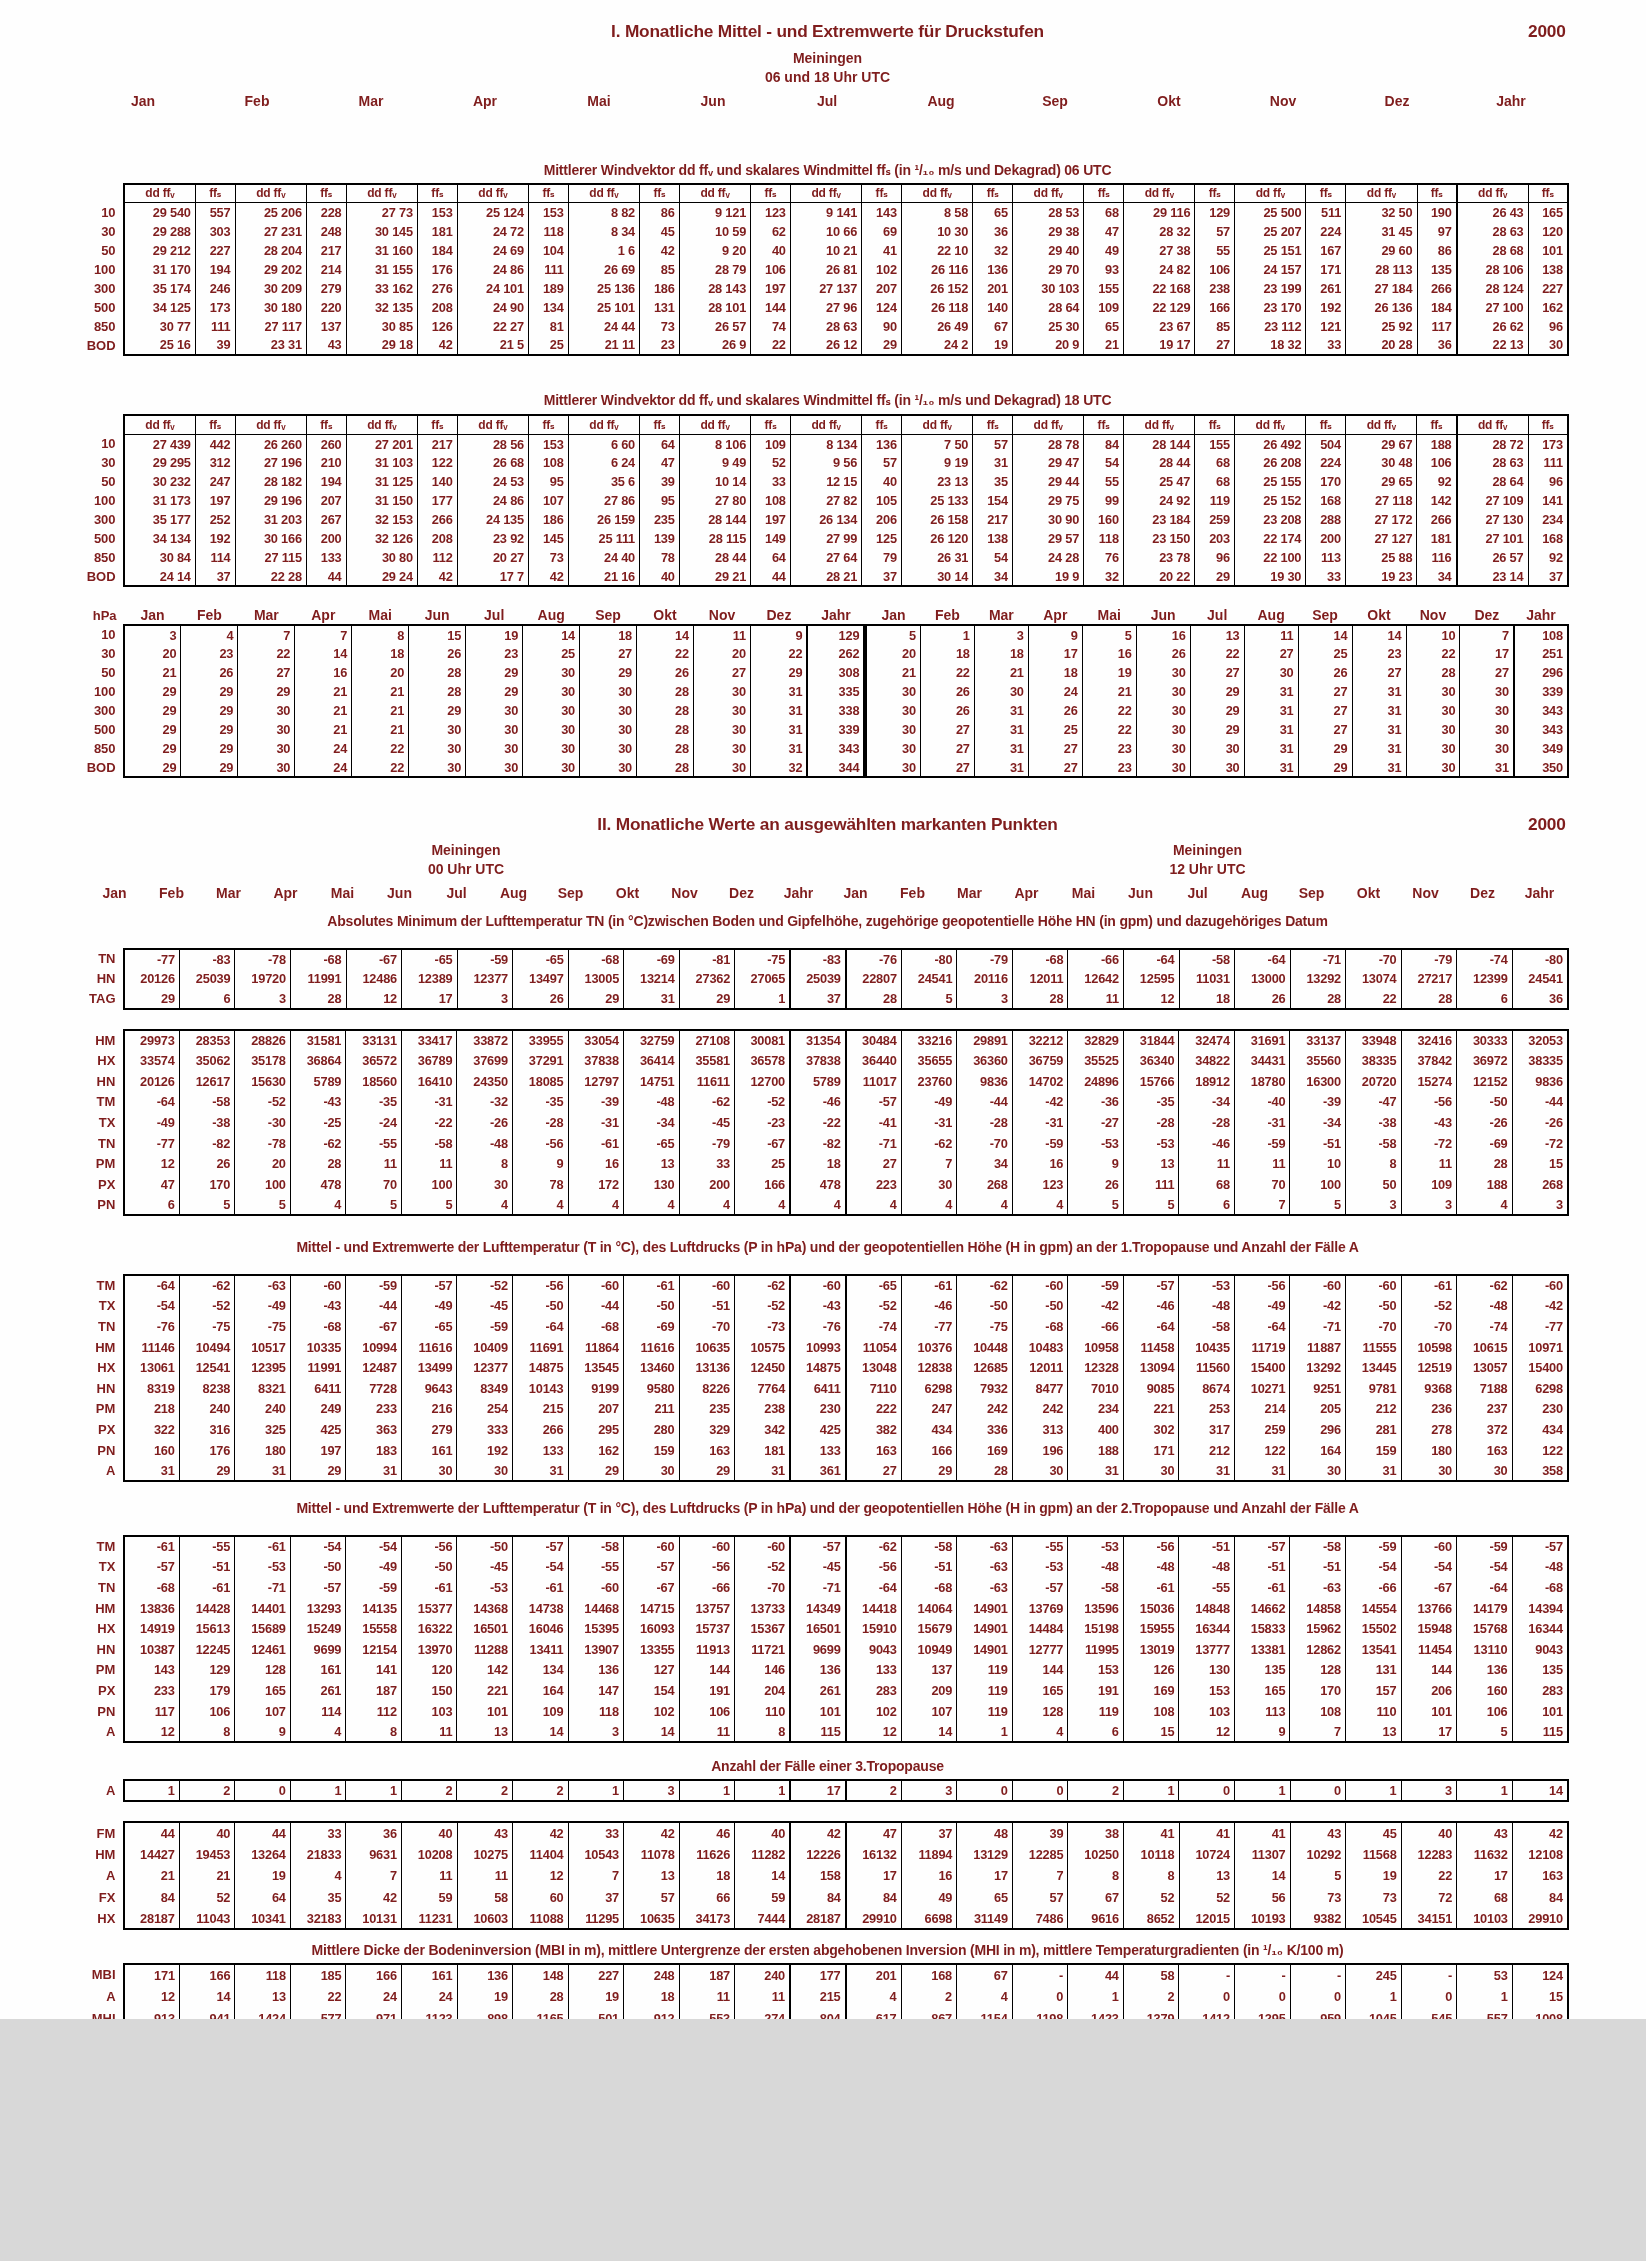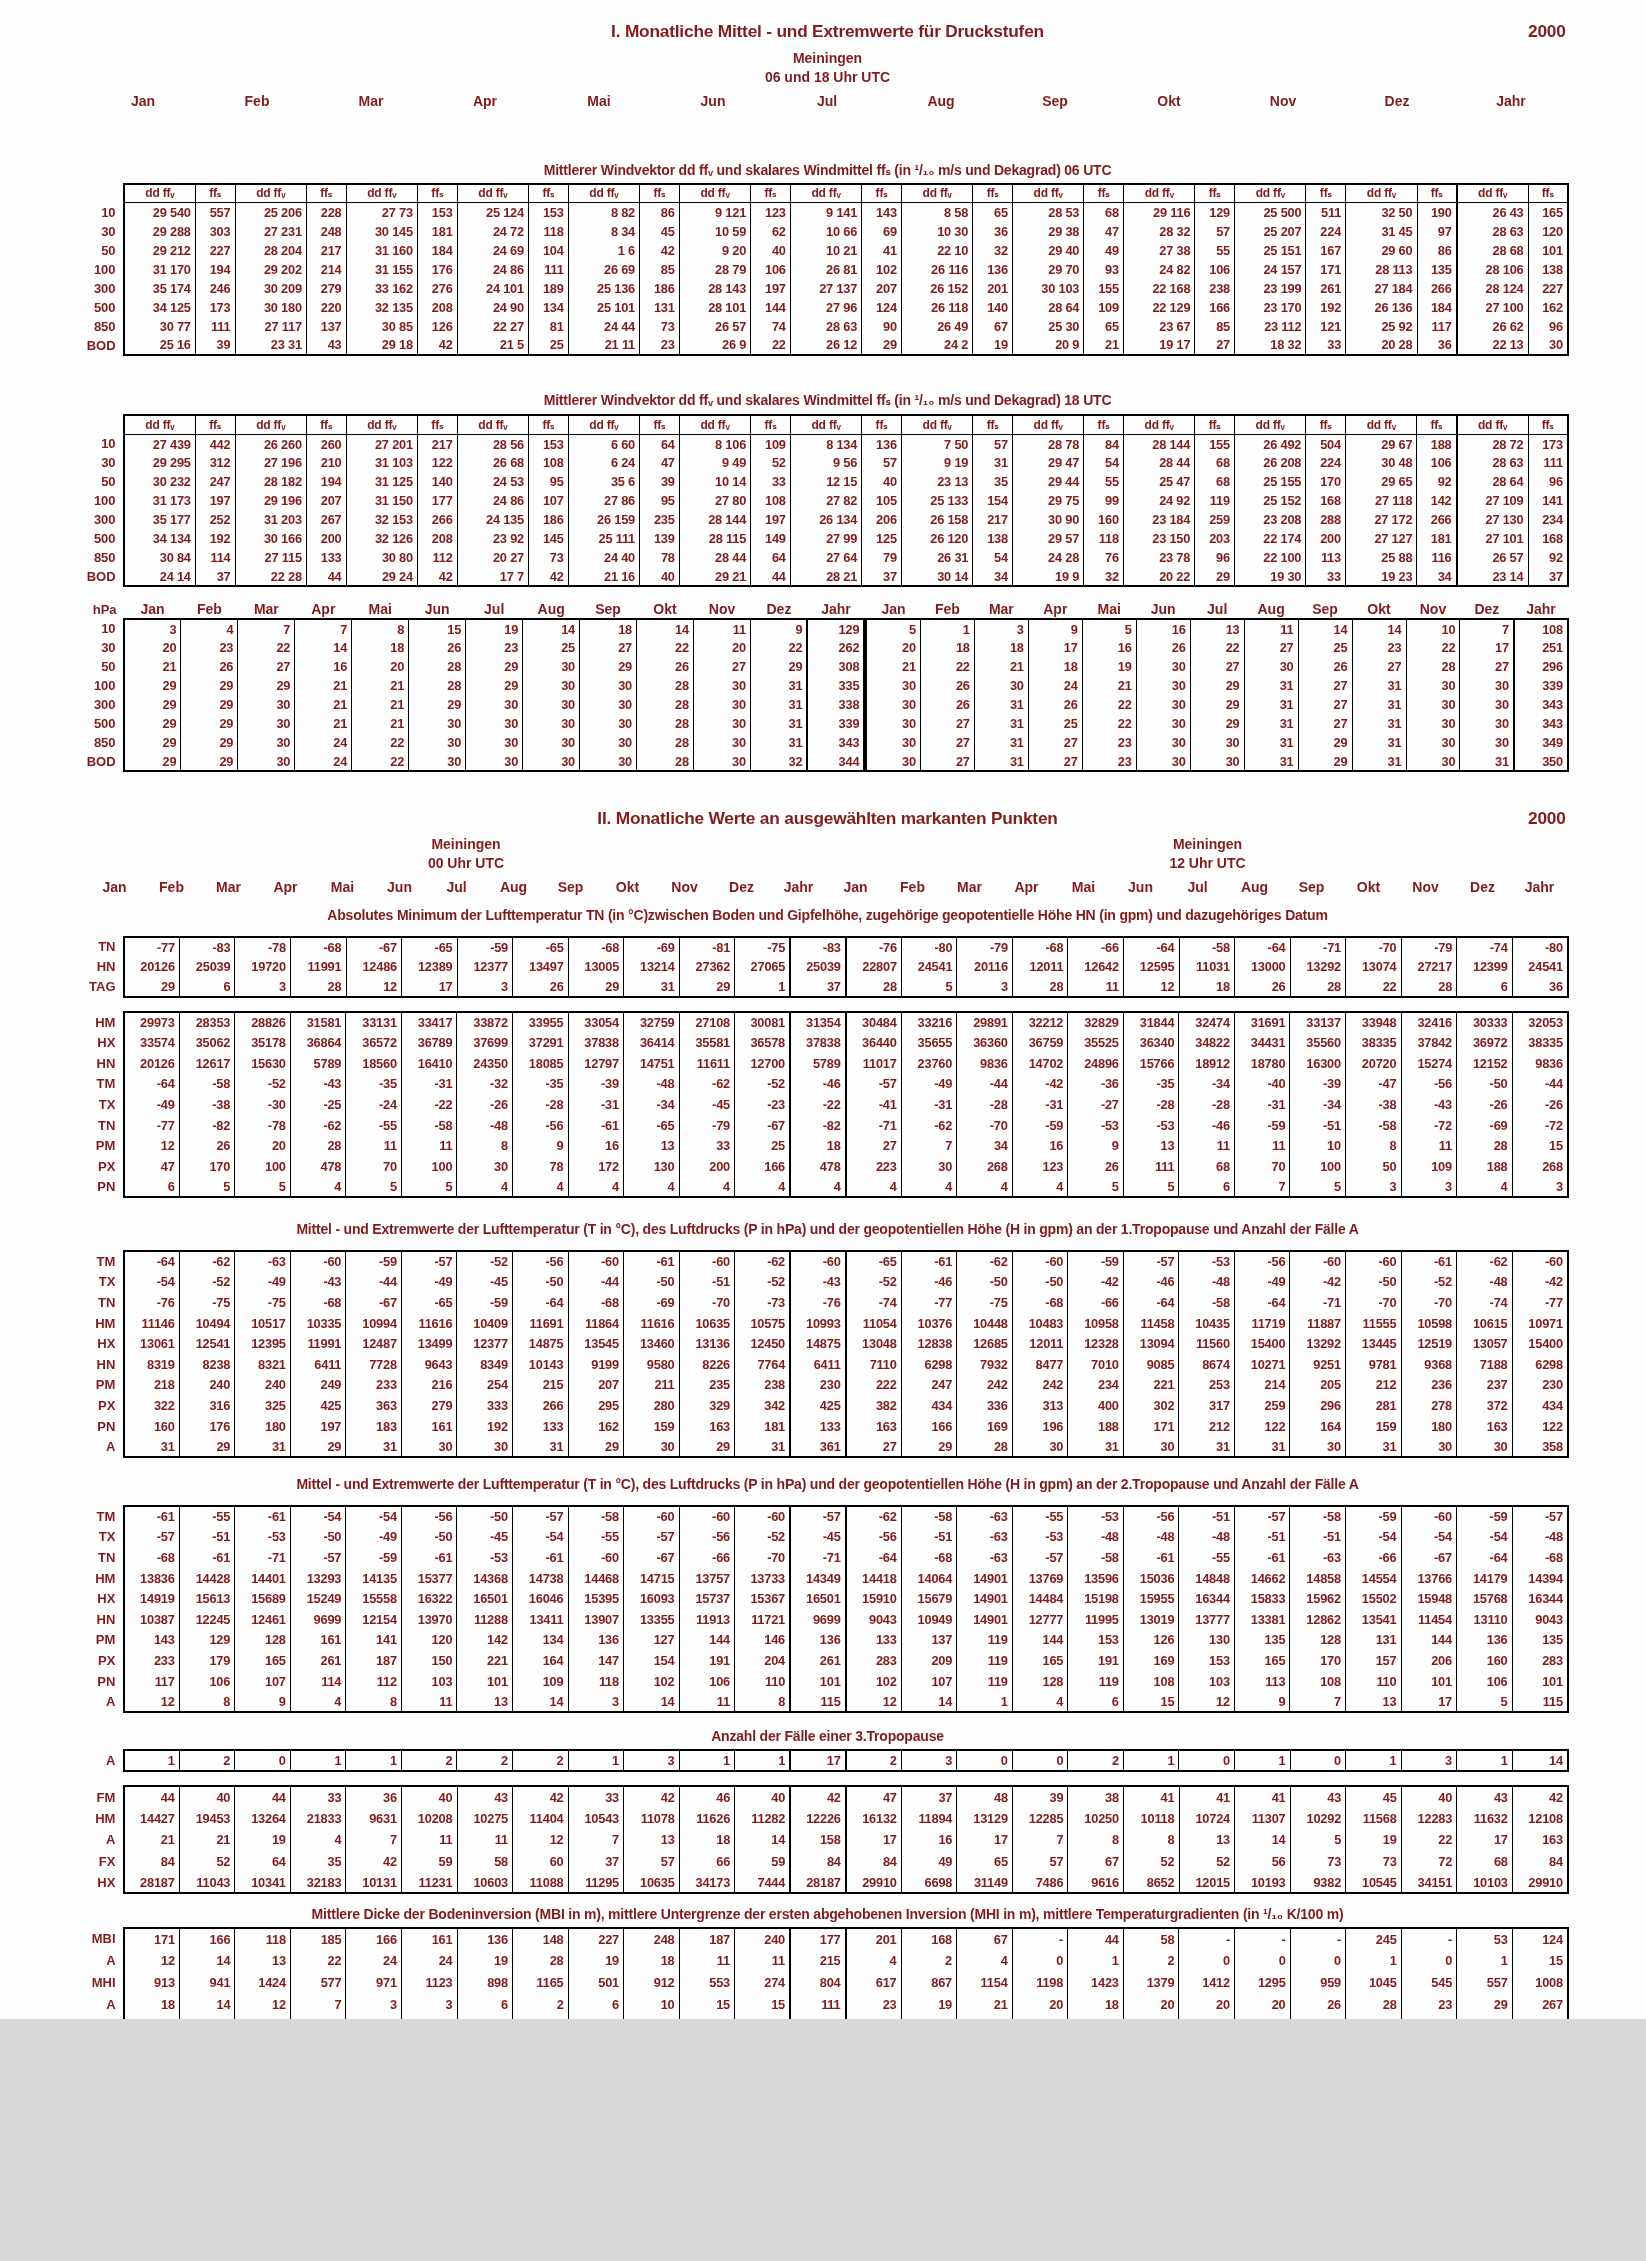--- a/index.html
+++ b/index.html
@@ -26,21 +26,21 @@
 .rh23{--rh:19px}.rh24{--rh:20px}.rh25{--rh:20.6px}.rh26{--rh:21.4px}.rh27{--rh:22px}
 .rowflex{display:flex;align-items:flex-start}
 .casetitles{display:flex;font-size:14px;margin-top:31px}
 .casetitles div{text-align:center}
 .ct1{width:776px}.ct2{width:706px}
 .stline{display:flex;margin-top:6.6px}
 .sthalf{text-align:center;font-size:14px}
 .sthalf .u{margin-top:3.3px}
 .st00{width:760px}.st12{width:723px}
 .pagenum{position:absolute;right:48px;top:2193px;font-size:17.3px}
-.mt6{margin-top:5px}.mt4{margin-top:13px}.mt8{margin-top:6.6px}
+.mt6{margin-top:5px}.mt4{margin-top:19px}.mt8{margin-top:6.6px}
 </style>
 </head>
 <body>
 
 <div class="page">
  <div class="content">
 
   <div class="h1line">
     <span>I. Monatliche Mittel - und Extremwerte für Druckstufen</span>
     <span class="year">2000</span>

